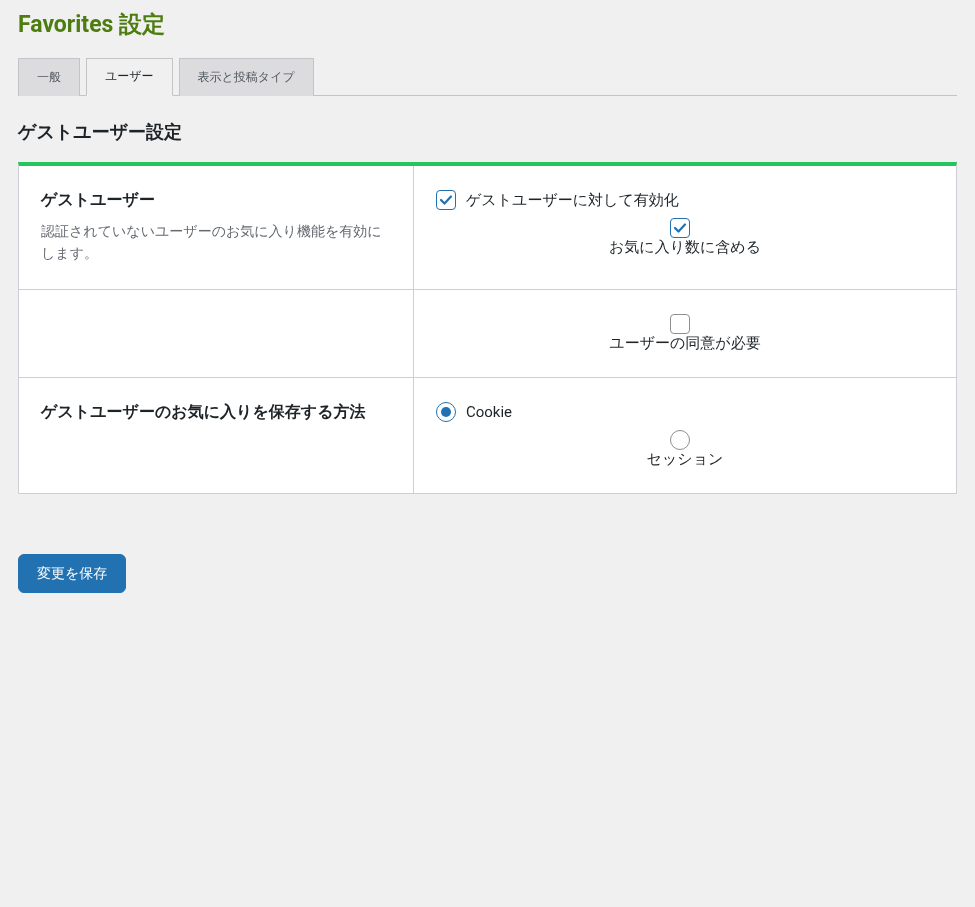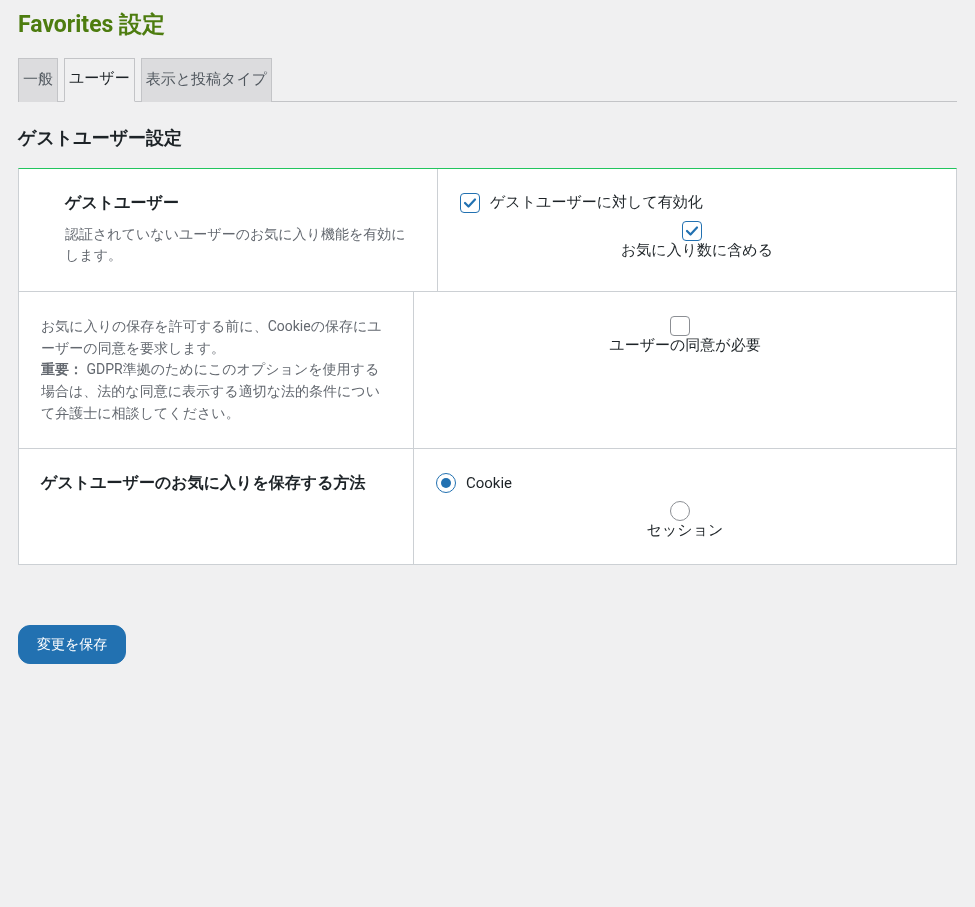--- a/index.html
+++ b/index.html
@@ -21,27 +21,27 @@
       padding: 9px 0 4px 0;
       margin-bottom: 14px;
     }
     .nav-tabs {
       display: flex;
       border-bottom: 1px solid #c3c4c7;
       margin-bottom: 24px;
     }
     .nav-tab {
       display: inline-block;
-      padding: 8px 4px;
+      padding: 8px 18px;
       background: #dcdcde;
       border: 1px solid #c3c4c7;
       border-bottom: none;
       margin-left: 6px;
       margin-bottom: -1px;
-      font-size: 15px;
+      font-size: 12px;
       color: #50575e;
       cursor: pointer;
       line-height: 1.7;
     }
     .nav-tab:first-child {
       margin-left: 0;
     }
     .nav-tab.active {
       background: #f0f0f1;
       border-bottom: 1px solid #f0f0f1;
@@ -59,22 +59,21 @@
       border-collapse: collapse;
       background: #fff;
     }
     .settings-row {
       display: flex;
       border: 1px solid #ccd0d4;
       border-top: none;
       background: #fff;
     }
     .settings-row:first-child {
-      border-top: 1px solid #22c55e;
-      padding-left: 24px;
+      border-top: 4px solid #22c55e;
     }
     .settings-label-cell {
       width: 395px;
       min-width: 395px;
       padding: 24px 22px;
       border-right: 1px solid #ccd0d4;
     }
     .settings-label-cell h3 {
       font-size: 16px;
       font-weight: 600;
@@ -150,21 +149,21 @@
       margin-top: 60px;
     }
     .button-primary {
       display: inline-block;
       background: #2271b1;
       color: #fff;
       border: 1px solid #2271b1;
       padding: 8px 18px;
       font-size: 14px;
       cursor: pointer;
-      border-radius: 12px;
+      border-radius: 6px;
       line-height: 1.5;
     }
   </style>
 </head>
 <body>
 
 <h1 class="page-title">Favorites 設定</h1>
 
 <div class="nav-tabs">
   <div class="nav-tab">一般</div>
@@ -196,24 +195,20 @@
               <path d="M3 8 L6.5 11.5 L13 4.5" stroke="#2271b1" stroke-width="2.2" fill="none" stroke-linecap="round" stroke-linejoin="round"></path>
             </svg>
         </span>
         <span>お気に入り数に含める</span>
       </label>
     </div>
   </div>
 
   <div class="settings-row">
     <div class="settings-label-cell">
-      <p>
-        <span>お気に入りの保存を許可する前に、Cookieの保存にユーザーの同意を要求します。</span><br>
-        <strong>重要：</strong><span> GDPR準拠のためにこのオプションを使用する場合は、法的な同意に表示する適切な法的条件について弁護士に相談してください。</span>
-      </p>
     </div>
     <div class="settings-control-cell">
       <label class="checkbox-row">
         <span class="checkbox unchecked"></span>
         <span>ユーザーの同意が必要</span>
       </label>
     </div>
   </div>
 
   <div class="settings-row">

